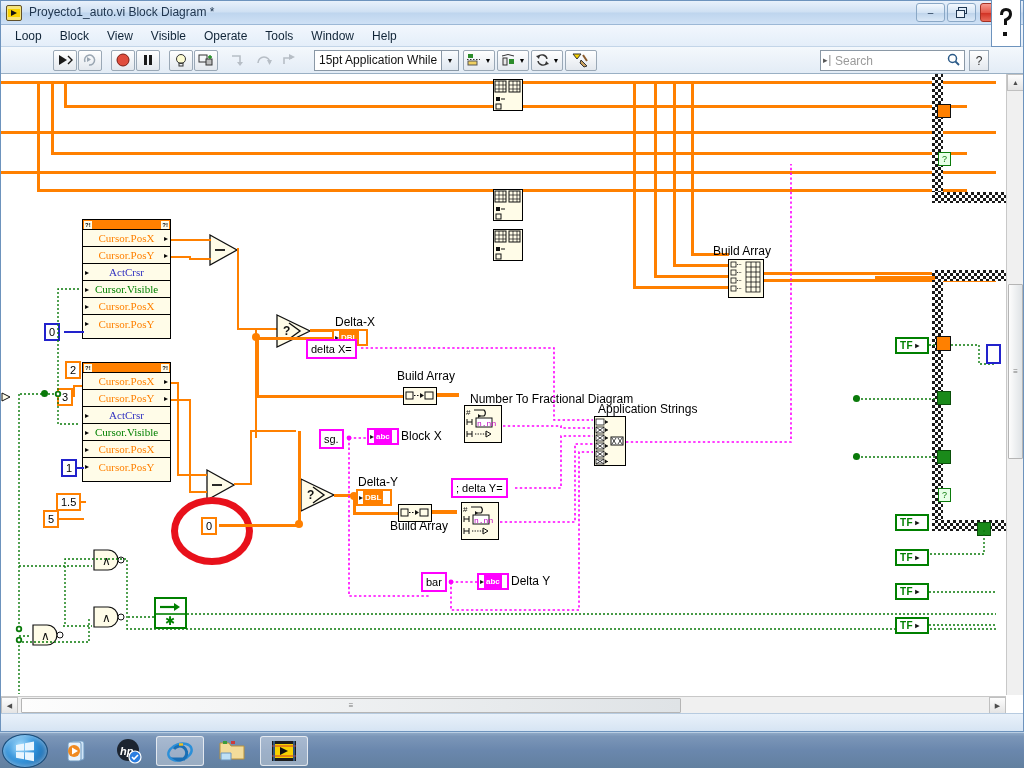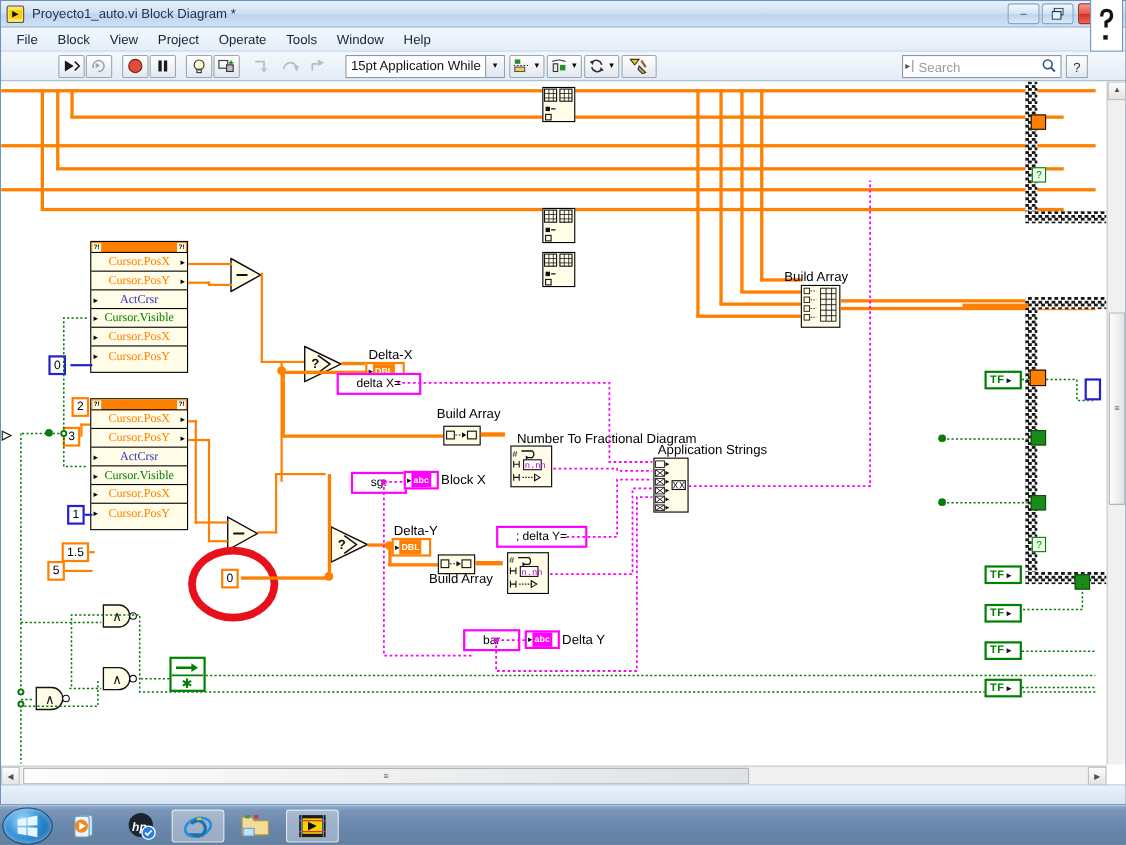--- a/index.html
+++ b/index.html
@@ -138,21 +138,21 @@
   .pn-row .tri-l { position: absolute; left: 2px; font-size: 8px; color: #000; }
   .pn-row .tri-r { position: absolute; right: 2px; font-size: 8px; color: #000; }
   .orange-txt { color: #ff8000; }
   .blue-txt { color: #3030c0; }
   .green-txt { color: #008000; }
   .const {
     position: absolute; border: 2px solid #ff8000; background: #fff;
     font-size: 11px; color: #000; padding: 0 3px; line-height: 14px; height: 18px;
   }
   .const.blue { border-color: #2222cc; }
-  .const.pink { border: 2px solid #ff00ff; padding: 0 16px; height: 20px; line-height: 16px; }
+  .const.pink { border: 2px solid #ff00ff; padding: 0 3px; height: 20px; line-height: 16px; }
   .wire-o { position: absolute; background: #ff8000; }
   .wire-b { position: absolute; background: #2222cc; }
   .lbl-txt { position: absolute; font-size: 12px; color: #000; white-space: nowrap; }
   .boxnode { position: absolute; border: 1px solid #000; background: #fffce8; }
   .tf {
     position: absolute; border: 2px solid #008000; background: #fff;
     display: flex; align-items: center; padding-left: 3px;
     font-size: 10px; font-weight: bold; color: #008000; letter-spacing: .5px;
   }
   
@@ -196,24 +196,24 @@
     <div class="winbtn" id="btn-max">
       <svg width="11" height="11" viewBox="0 0 11 11">
           <rect x="2.5" y="0.5" width="8" height="6" fill="none" stroke="#1d3550"></rect>
           <rect x="0.5" y="3.5" width="8" height="7" fill="#eaf2fa" stroke="#1d3550"></rect>
         </svg>
     </div>
     <div class="winbtn" id="btn-close">✕</div>
   </div>
 
   <div id="menubar">
-    <div class="menu-item">File</div>
+    <div class="menu-item">Loop</div>
     <div class="menu-item">Block</div>
     <div class="menu-item">View</div>
-    <div class="menu-item">Project</div>
+    <div class="menu-item">Visible</div>
     <div class="menu-item">Operate</div>
     <div class="menu-item">Tools</div>
     <div class="menu-item">Window</div>
     <div class="menu-item">Help</div>
   </div>
 
   <div id="toolbar">
     <div class="tbtn">
       <svg width="16" height="14" viewBox="0 0 16 14">
           <polygon points="2,2 10,7 2,12" fill="#1a1a1a"></polygon>

